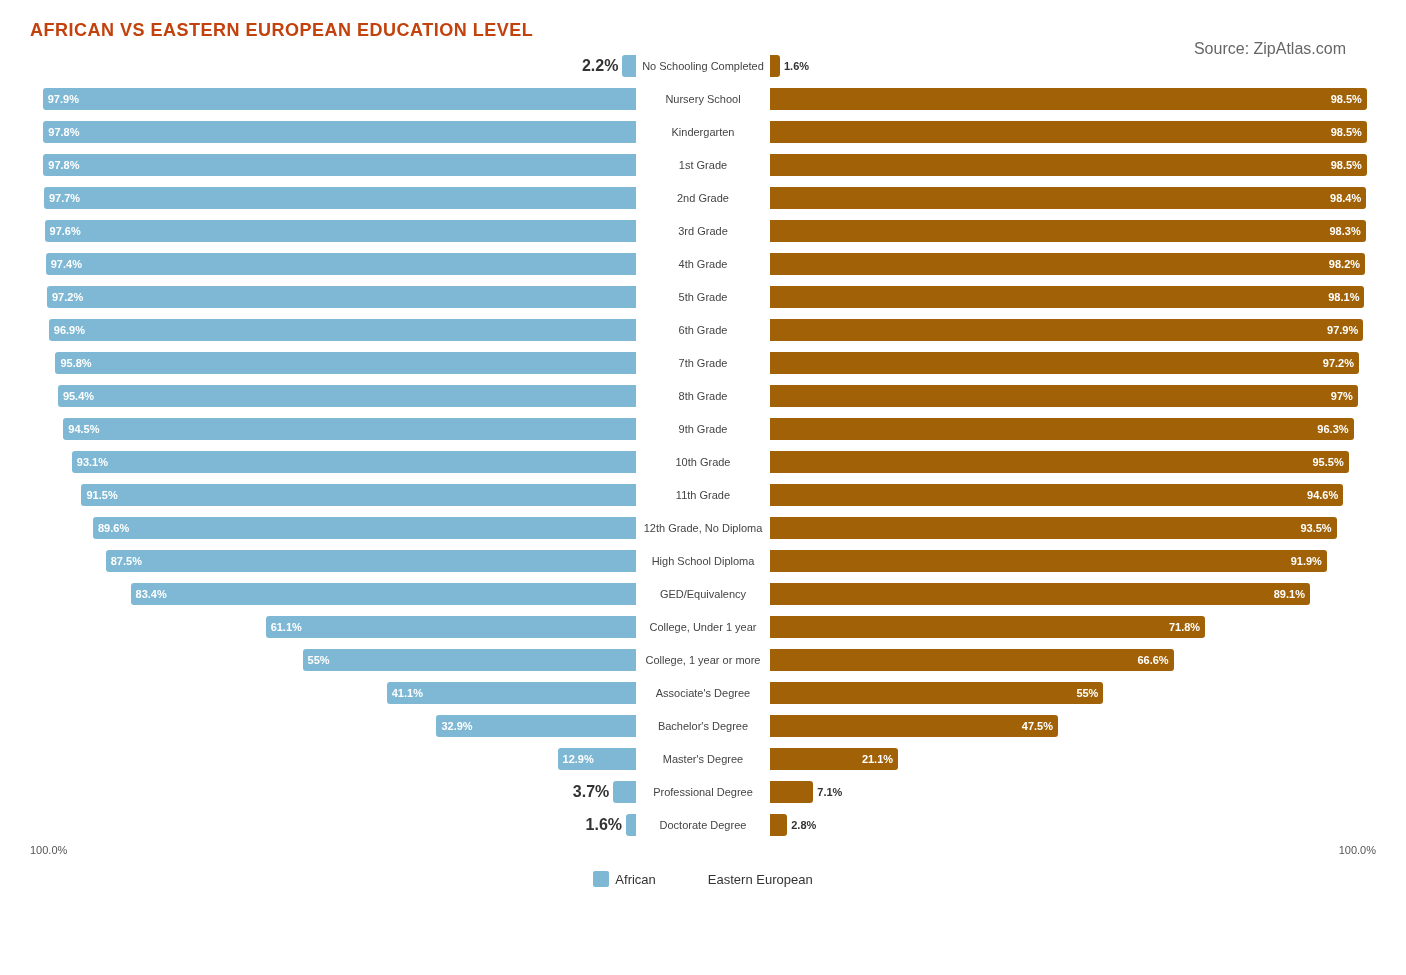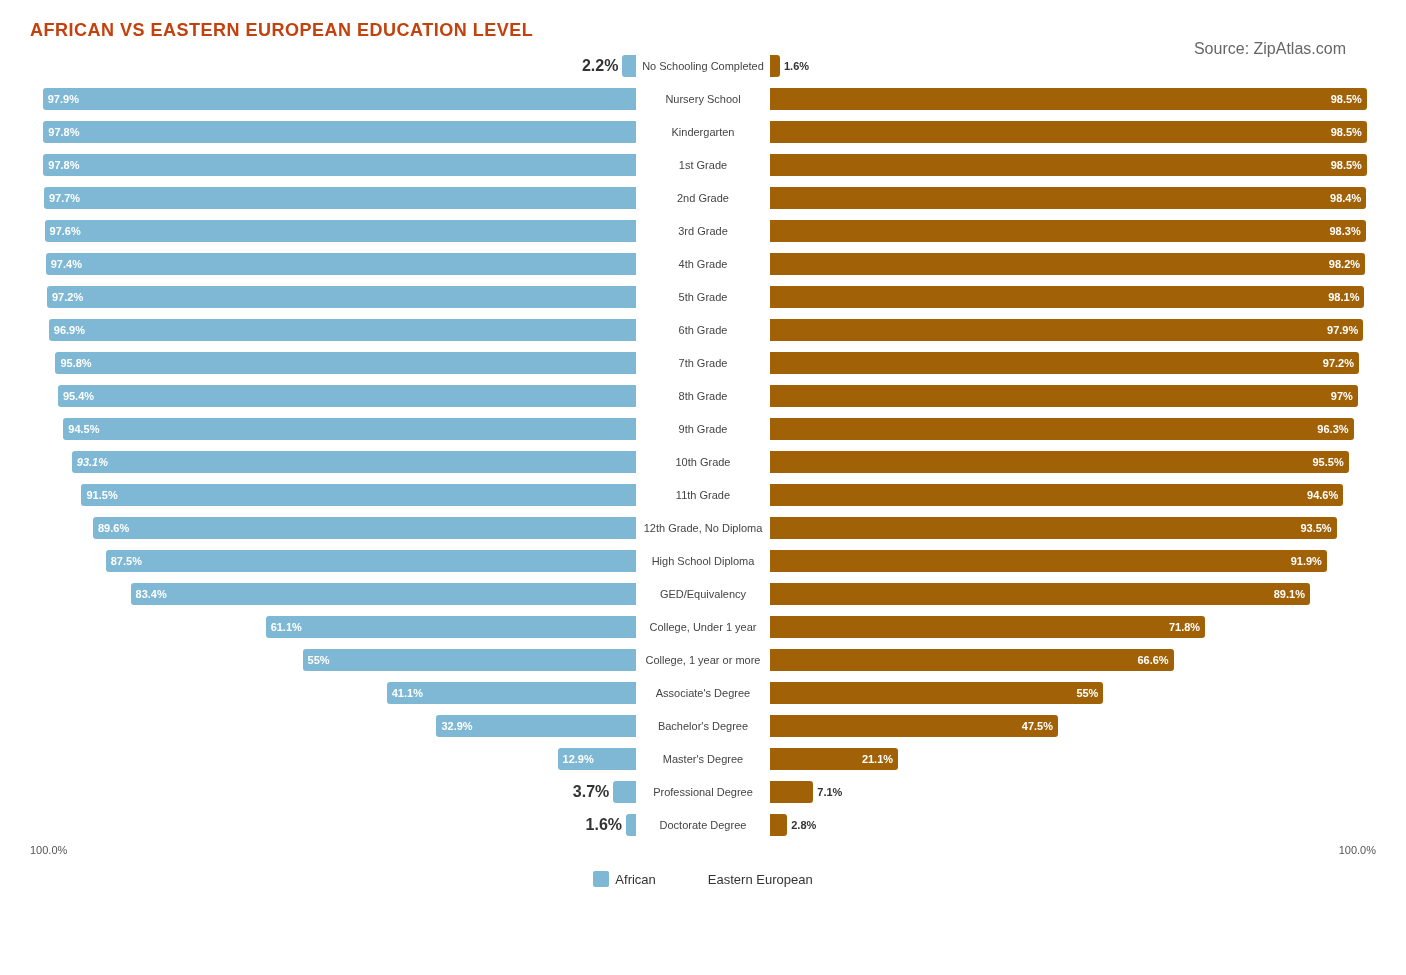--- a/index.html
+++ b/index.html
@@ -313,21 +313,21 @@
     <div class="right-side">
       <div class="bar-right" style="width:96.3%;">
         <span>96.3%</span>
       </div>
 
     </div>
   </div>
     <div class="row-wrapper">
     <div class="left-side">
 
-      <div class="bar-left" style="width:93.1%;font-style:italic;">
+      <div class="bar-left" style="width:93.1%;">
         <span>93.1%</span>
       </div>
     </div>
     <div class="center-label">10th Grade</div>
     <div class="right-side">
       <div class="bar-right" style="width:95.5%;">
         <span>95.5%</span>
       </div>
 
     </div>

